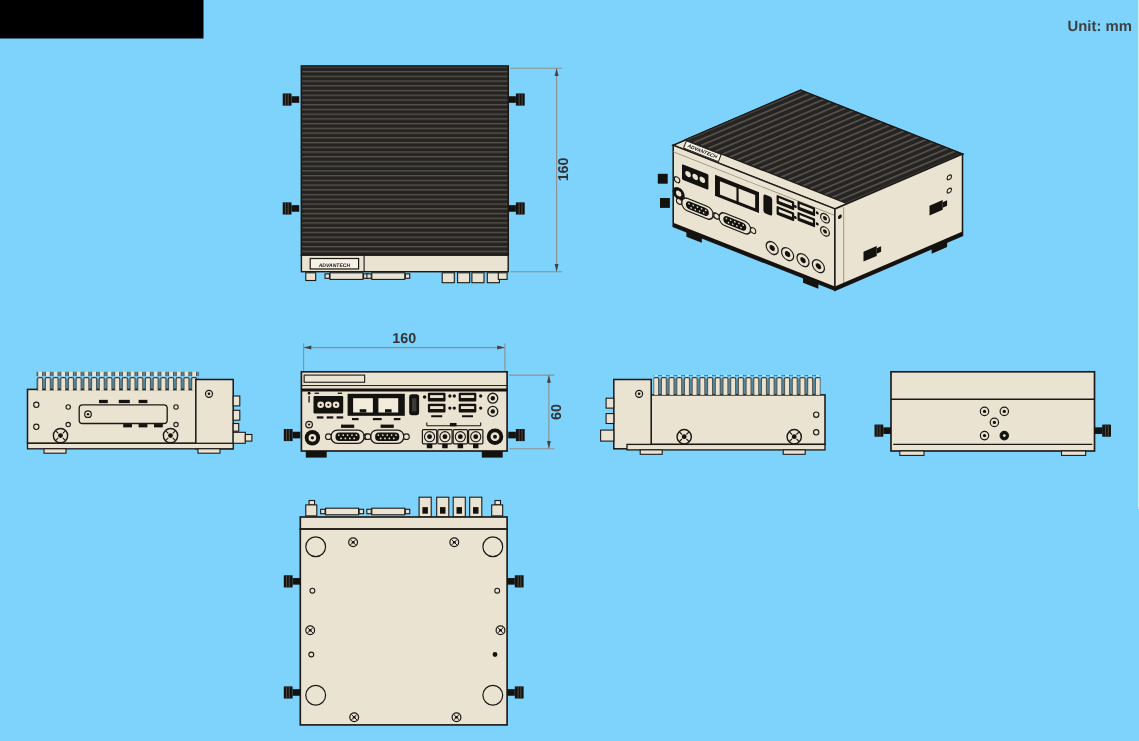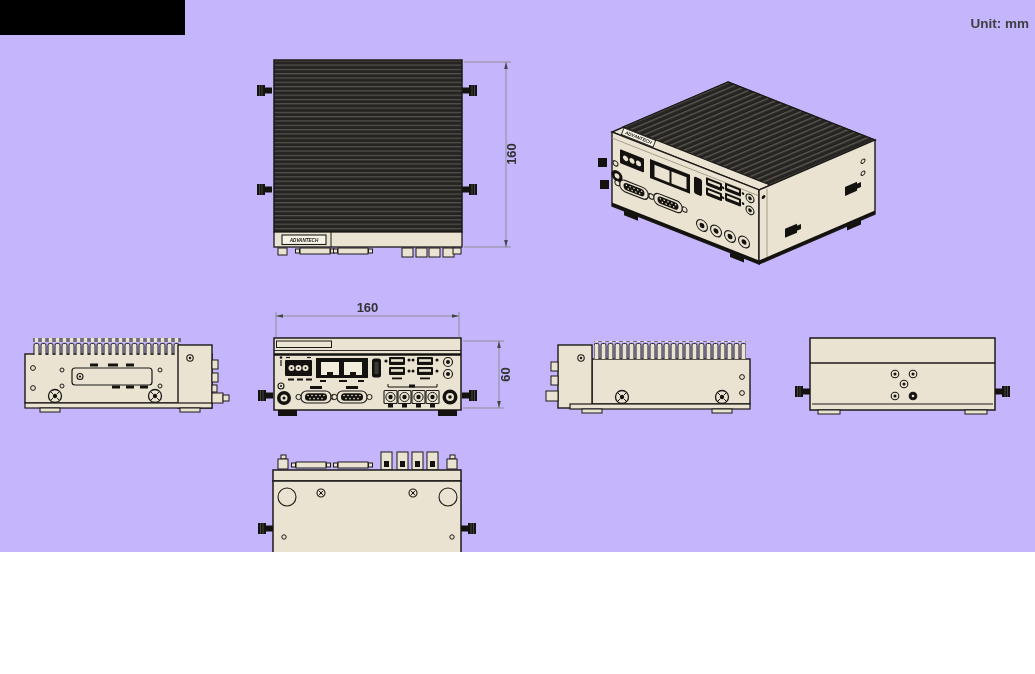--- a/index.html
+++ b/index.html
@@ -1,16 +1,16 @@
 <!DOCTYPE html>
 <html><head>
 <meta charset="utf-8">
 <style>
   html,body{margin:0;padding:0;background:#fff;}
-  #page{position:relative;width:1035px;height:552px;background:#c4b5fd;overflow:hidden;
+  #page{position:relative;width:1035px;height:674px;background:#7dd3fc;overflow:hidden;
         font-family:"Liberation Sans", sans-serif;}
   #redaction{position:absolute;left:0;top:0;width:185px;height:35px;background:#000;}
   #unit-label{position:absolute;top:16px;right:6px;font-size:13.5px;font-weight:600;color:#3f3f3f;}
   svg{position:absolute;left:0;top:0;}
   .dim-text{font-size:13px;font-weight:600;fill:#333;font-family:"Liberation Sans",sans-serif;}
   .logo-text{font-size:4.6px;font-weight:bold;font-style:italic;fill:#14120f;font-family:"Liberation Sans",sans-serif;}
 </style>
 </head>
 <body>
 

